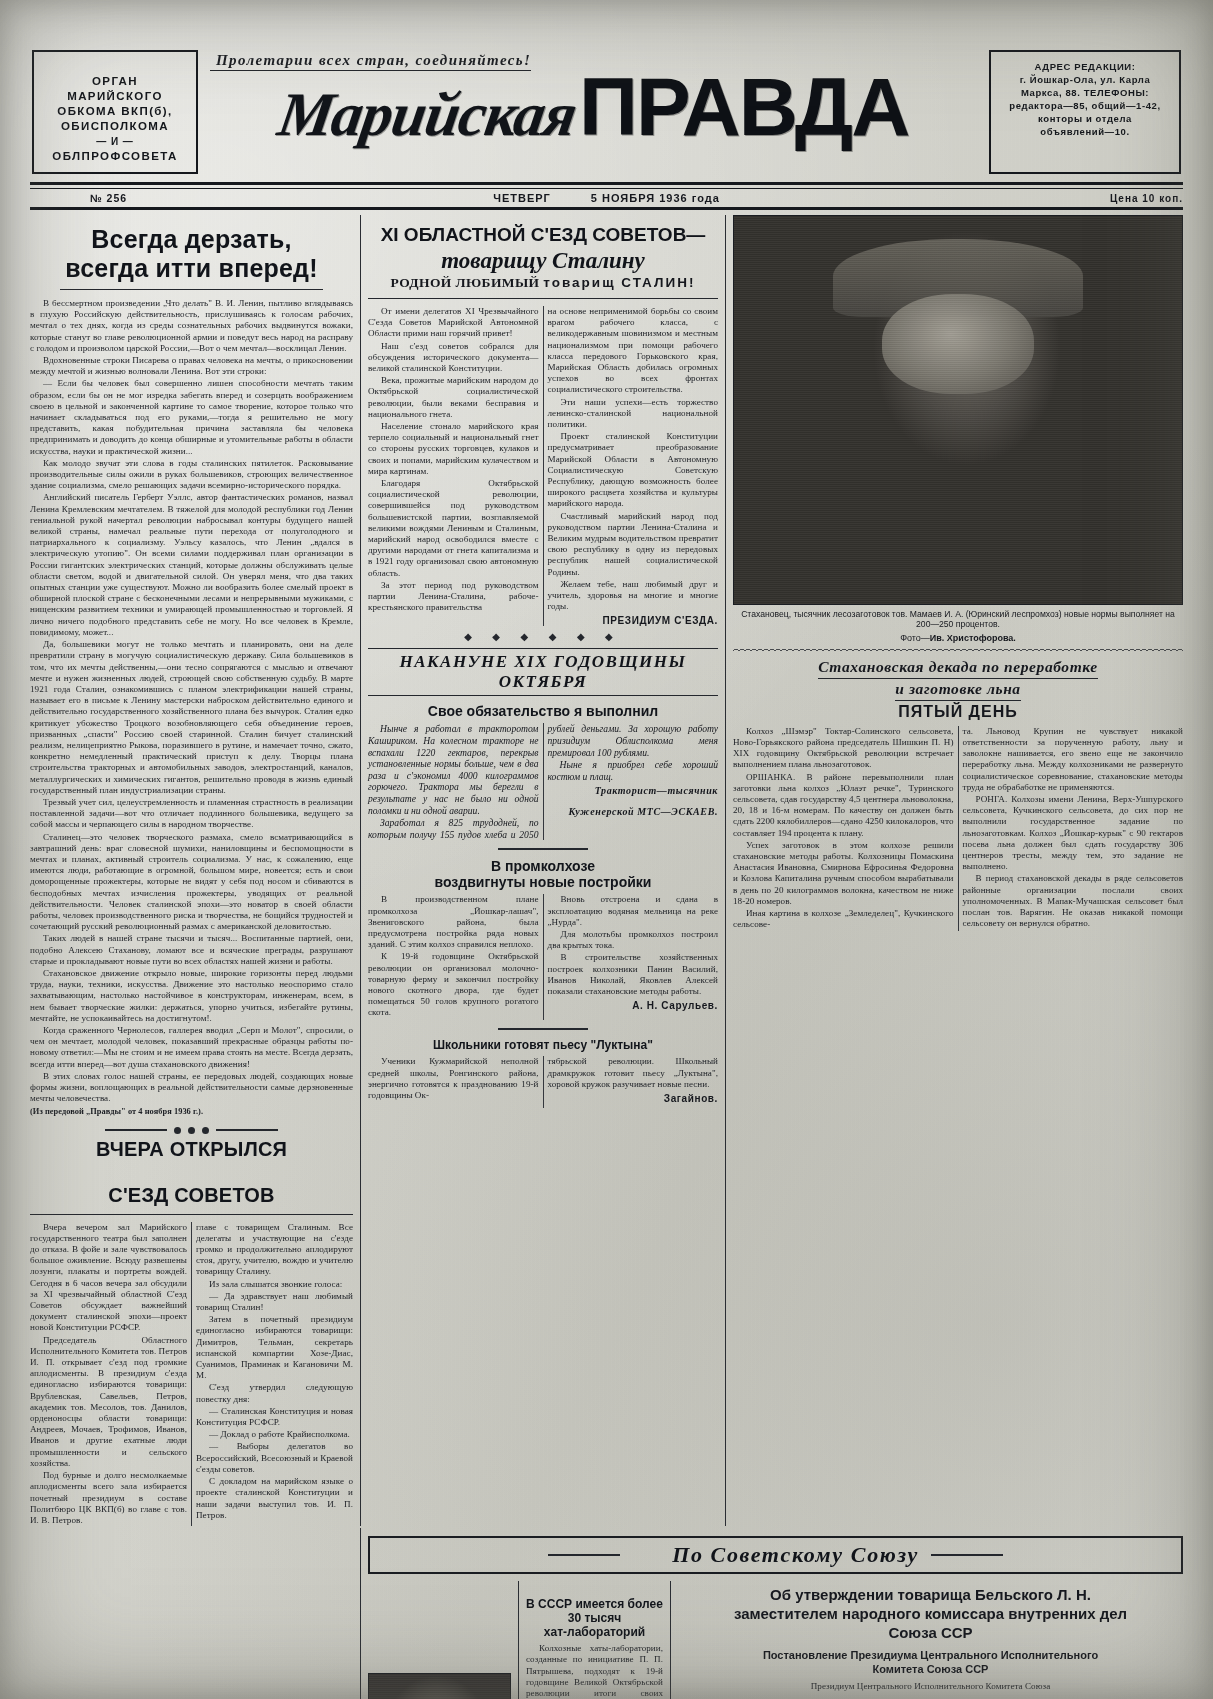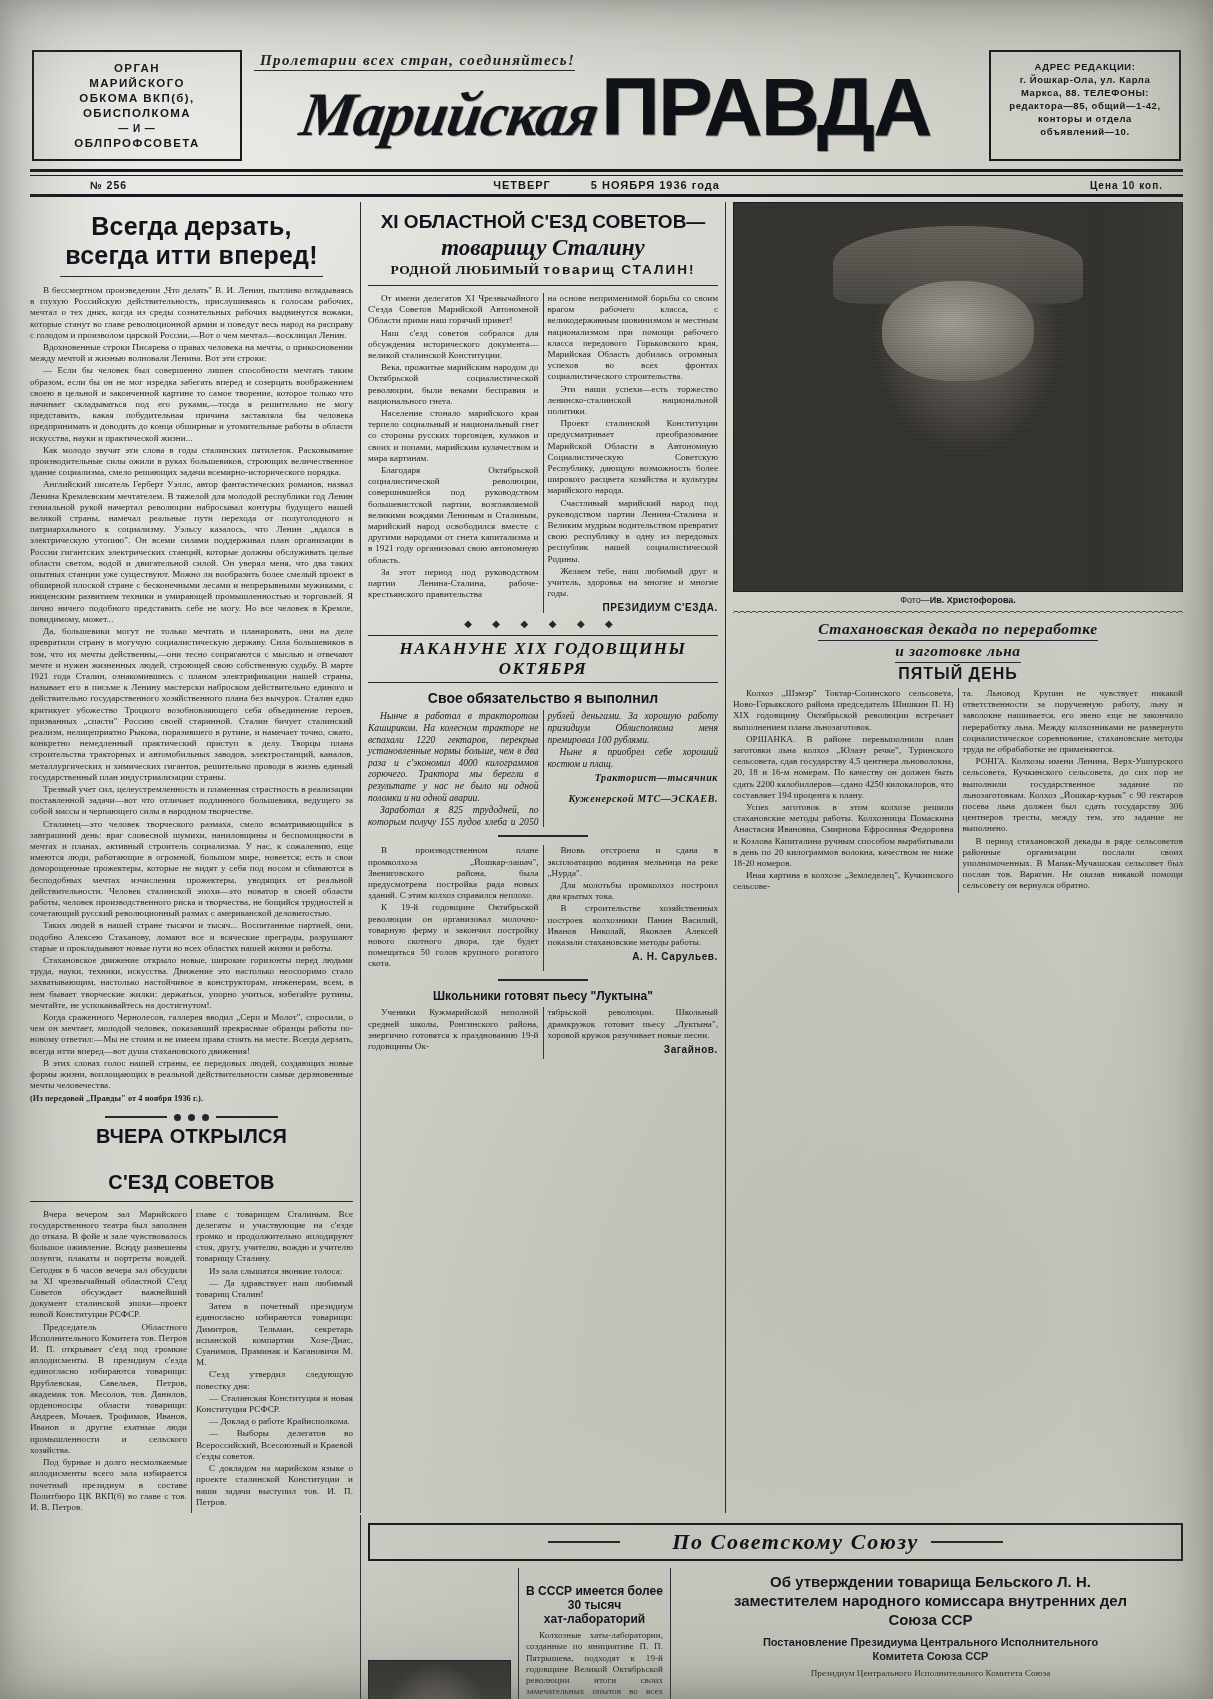--- a/index.html
+++ b/index.html
@@ -19,22 +19,22 @@
     background-image:
       repeating-linear-gradient(0deg, rgba(0,0,0,.035) 0px, rgba(0,0,0,0) 1px, rgba(0,0,0,.03) 2px, rgba(0,0,0,0) 3px),
       repeating-linear-gradient(90deg, rgba(0,0,0,.03) 0px, rgba(0,0,0,0) 1px, rgba(0,0,0,.025) 2px, rgba(0,0,0,0) 4px);}
   .vign{position:absolute;inset:0;pointer-events:none;
     box-shadow:inset 0 0 110px rgba(90,90,80,.55), inset 0 0 30px rgba(70,70,60,.35);}
 
   .sheet{position:absolute;left:30px;top:48px;right:30px;bottom:22px;color:#16181e;}
 
   
   .masthead{display:flex;align-items:stretch;border-bottom:3px solid #15181d;padding-bottom:4px;}
-  .mh-left{width:210px;flex:none;border:2px solid #15181d;box-sizing:border-box;
-    padding:9px 4px 8px;text-align:center;margin:2px 6px 4px 2px;position:relative;}
+  .mh-left{width:166px;flex:none;border:2px solid #15181d;box-sizing:border-box;
+    padding:22px 4px 8px;text-align:center;margin:2px 6px 4px 2px;position:relative;}
   .mh-left .ln{font-family:"Liberation Sans",sans-serif;font-weight:700;letter-spacing:1.4px;
     font-size:11.5px;line-height:15px;color:#14171c;}
   .mh-left .ln.small{font-size:10px;letter-spacing:1px;}
   .mh-center{flex:1;position:relative;padding:0 6px;min-width:0;}
   .slogan{font-family:"Liberation Serif",serif;font-style:italic;font-weight:700;font-size:15px;
     letter-spacing:1.4px;color:#1a1d22;padding:4px 0 1px 6px;border-bottom:1.5px solid #22252b;
     display:inline-block;margin-bottom:2px;}
   .title-row{display:flex;align-items:flex-end;justify-content:center;gap:4px;margin-top:1px;}
   .t-script{font-family:"Liberation Serif",serif;font-style:italic;font-weight:700;
     font-size:62px;line-height:.82;color:#12151a;letter-spacing:-1px;
@@ -42,21 +42,21 @@
   .t-block{font-family:"Liberation Sans",sans-serif;font-weight:700;font-size:82px;line-height:.80;
     letter-spacing:-2px;color:#0e1116;text-shadow:1px 1px 0 rgba(0,0,0,.35);}
   .mh-right{width:192px;flex:none;border:2px solid #15181d;box-sizing:border-box;
     padding:8px 6px;margin:2px 2px 4px 6px;text-align:center;}
   .mh-right .adr{font-family:"Liberation Sans",sans-serif;font-weight:700;font-size:9.5px;
     letter-spacing:.6px;line-height:13px;color:#14171c;}
 
   .dateline{display:flex;align-items:center;justify-content:center;gap:40px;
     border-top:1.5px solid #15181d;border-bottom:3px solid #15181d;margin-top:3px;padding:3px 10px;
     font-family:"Liberation Sans",sans-serif;font-weight:700;font-size:11px;letter-spacing:1px;position:relative;}
-  .dateline .price{position:absolute;right:20px;font-size:10px;}
+  .dateline .price{position:absolute;right:0;font-size:10px;}
   .dateline .num{position:absolute;left:60px;font-size:10.5px;}
 
   
   .cols{display:flex;margin-top:5px;}
   .colA{width:330px;flex:none;padding-right:7px;box-sizing:border-box;}
   .colB{width:365px;flex:none;padding:0 7px;box-sizing:border-box;border-left:1.5px solid #2a2d33;}
   .colC{flex:1;padding-left:7px;box-sizing:border-box;border-left:1.5px solid #2a2d33;}
 
   h1.head-main{font-family:"Liberation Sans",sans-serif;font-weight:700;font-size:25px;line-height:29px;
     text-align:center;margin:10px 0 3px;letter-spacing:.2px;color:#11141a;}
@@ -273,20 +273,24 @@
         <div class="twocol">
           <p class="italic-body">Нынче я работал в тракторотом Кашириком. На колесном тракторе не вспахали 1220 гектаров, перекрыв установленные нормы больше, чем в два раза и с'экономил 4000 килограммов горючего. Трактора мы берегли в результате у нас не было ни одной поломки и ни одной аварии.</p>
           <p class="italic-body">Заработал я 825 трудодней, по которым получу 155 пудов хлеба и 2050 рублей деньгами. За хорошую работу призидиум Облисполкома меня премировал 100 рублями.</p>
           <p class="italic-body">Ныне я приобрел себе хороший костюм и плащ.</p>
           <p class="sign it">Тракторист—тысячник</p>
           <p class="sign it">Кужeнерской МТС—ЭСКАЕВ.</p>
         </div>
 
         <div class="rule-short"></div>
 
+        <h3 class="sub">
+          <span>В промколхозе</span><br>
+          <span>воздвигнуты новые постройки</span>
+        </h3>
         <div class="twocol">
           <p class="body">В производственном плане промколхоза „Йошкар-лашач", Звениговского района, была предусмотрена постройка ряда новых зданий. С этим колхоз справился неплохо.</p>
           <p class="body">К 19-й годовщине Октябрьской революции он организовал молочно-товарную ферму и закончил постройку нового скотного двора, где будет помещаться 50 голов крупного рогатого скота.</p>
           <p class="body">Вновь отстроена и сдана в эксплоатацию водяная мельница на реке „Нурда".</p>
           <p class="body">Для молотьбы промколхоз построил два крытых тока.</p>
           <p class="body">В строительстве хозяйственных построек колхозники Панин Василий, Иванов Николай, Яковлев Алексей показали стахановские методы работы.</p>
           <p class="sign">А. Н. Сарульев.</p>
         </div>
 
         <div class="rule-short"></div>
@@ -297,20 +301,21 @@
           <p class="body noind">тябрьской революции. Школьный драмкружок готовит пьесу „Луктына", хоровой кружок разучивает новые песни.</p>
           <p class="sign">Загайнов.</p>
         </div>
       </div>
 
       <div class="colC">
         <div class="photo photo-portrait">
           <div class="cap-shape"></div>
           <div class="face"></div>
         </div>
+        <div class="cap">Стахановец, тысячник лесозаготовок тов. Мамаев И. А. (Юринский леспромхоз) новые нормы выполняет на 200—250 процентов.</div>
         <div class="cap-credit">
           <span>Фото—</span><b>Ив. Христофорова.</b>
         </div>
 
         <div class="wave"></div>
 
         <h2 class="sec-ital">
           <span class="u">Стахановская декада по переработке</span><br>
           <span class="u">и заготовке льна</span>
         </h2>

